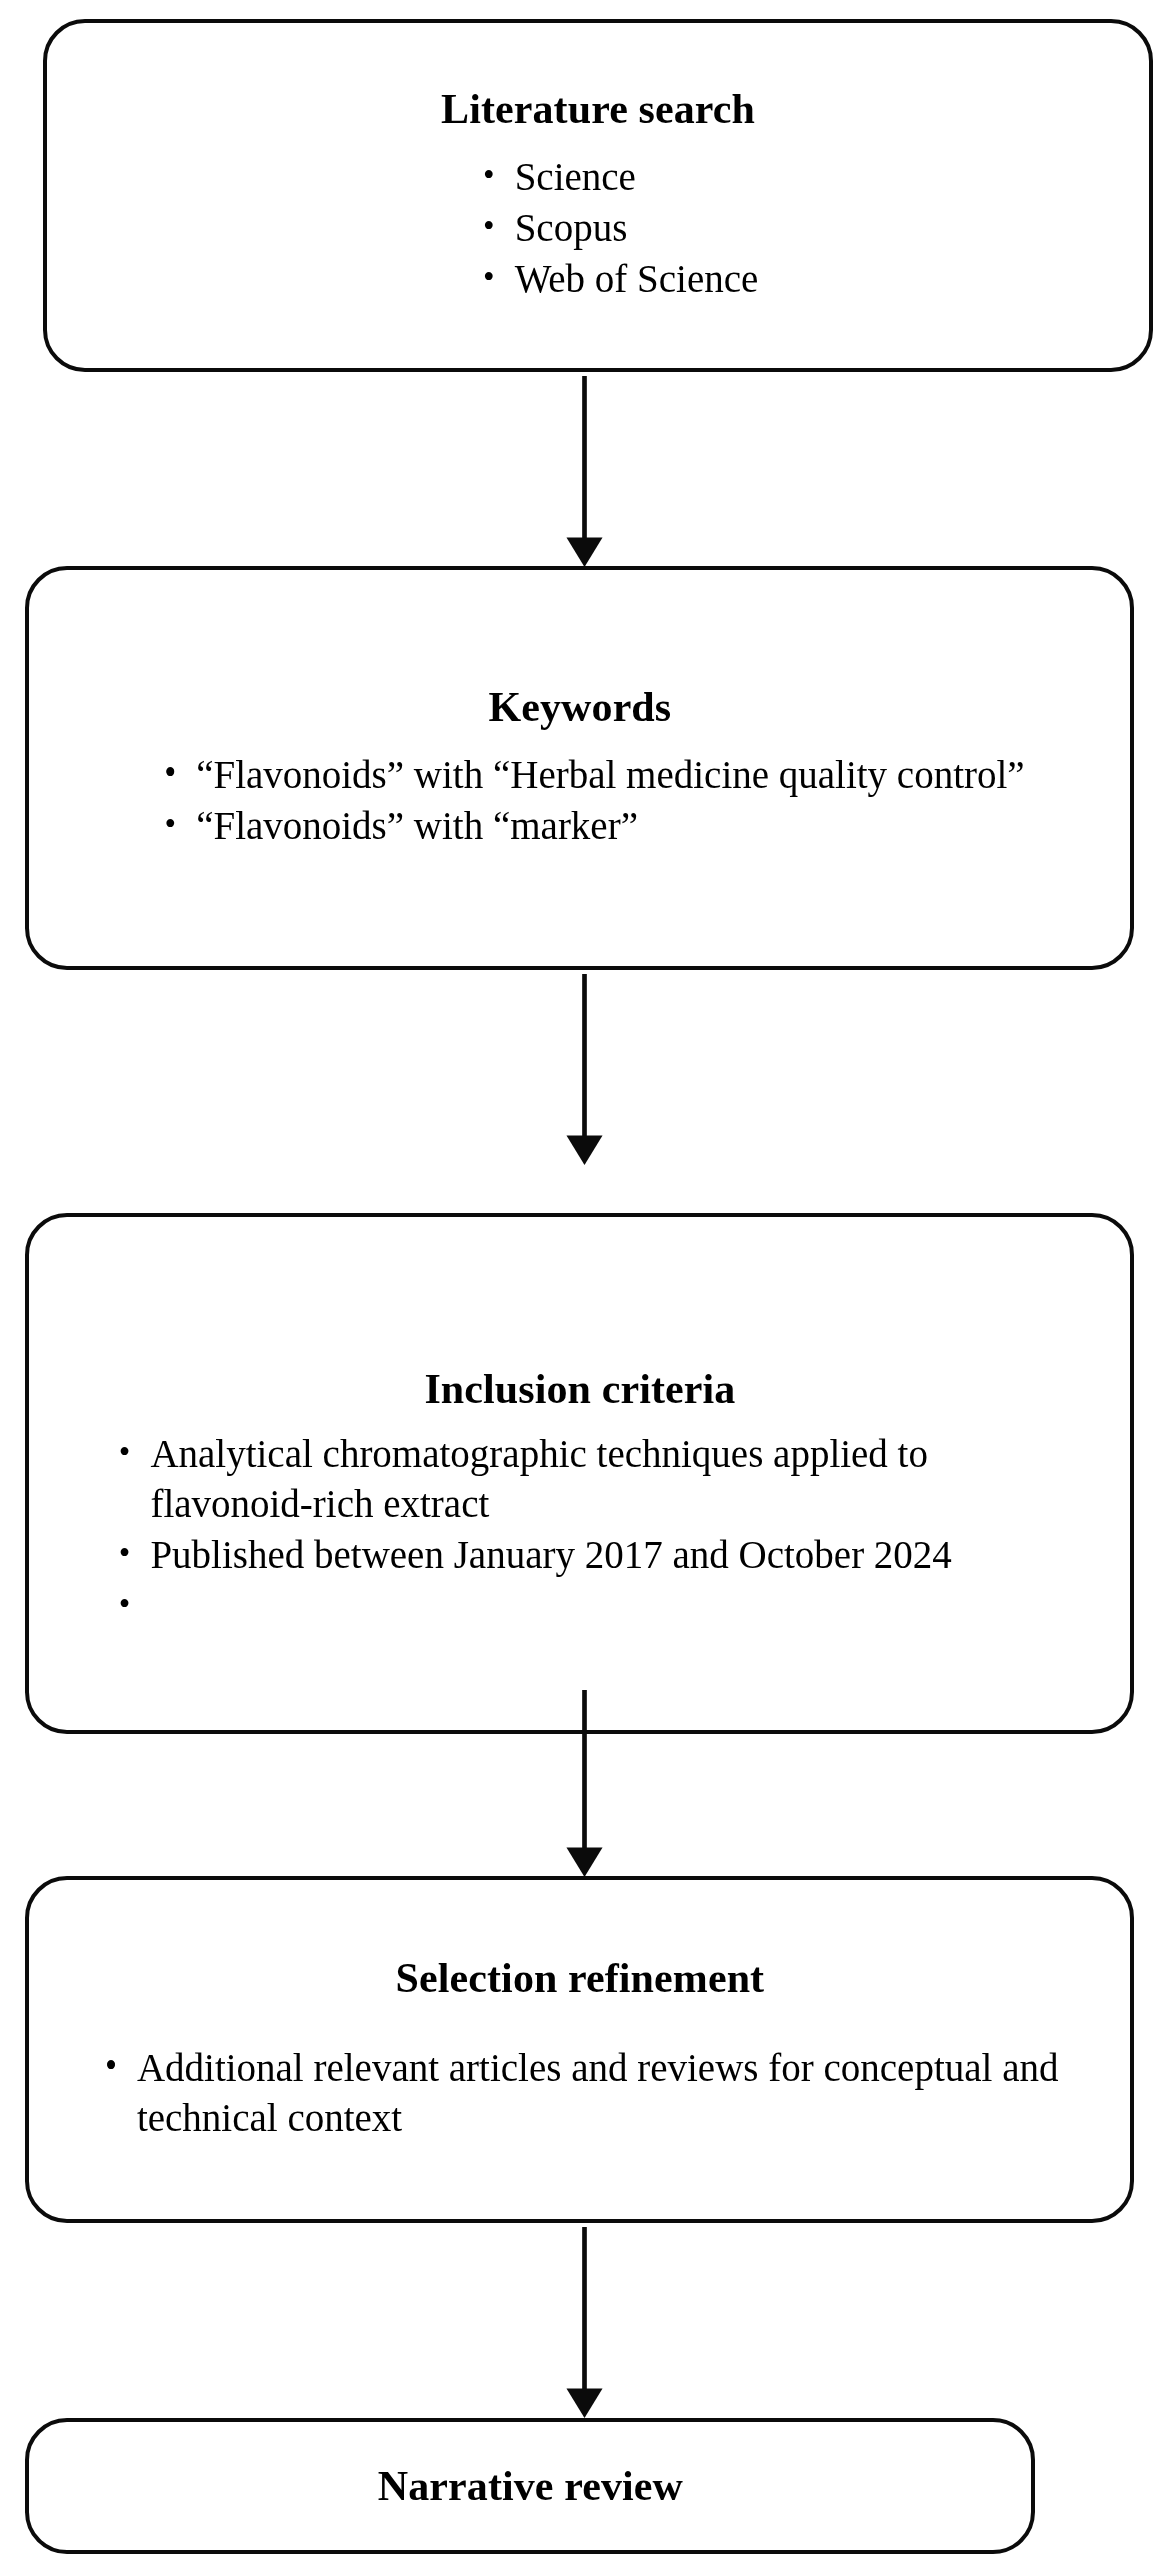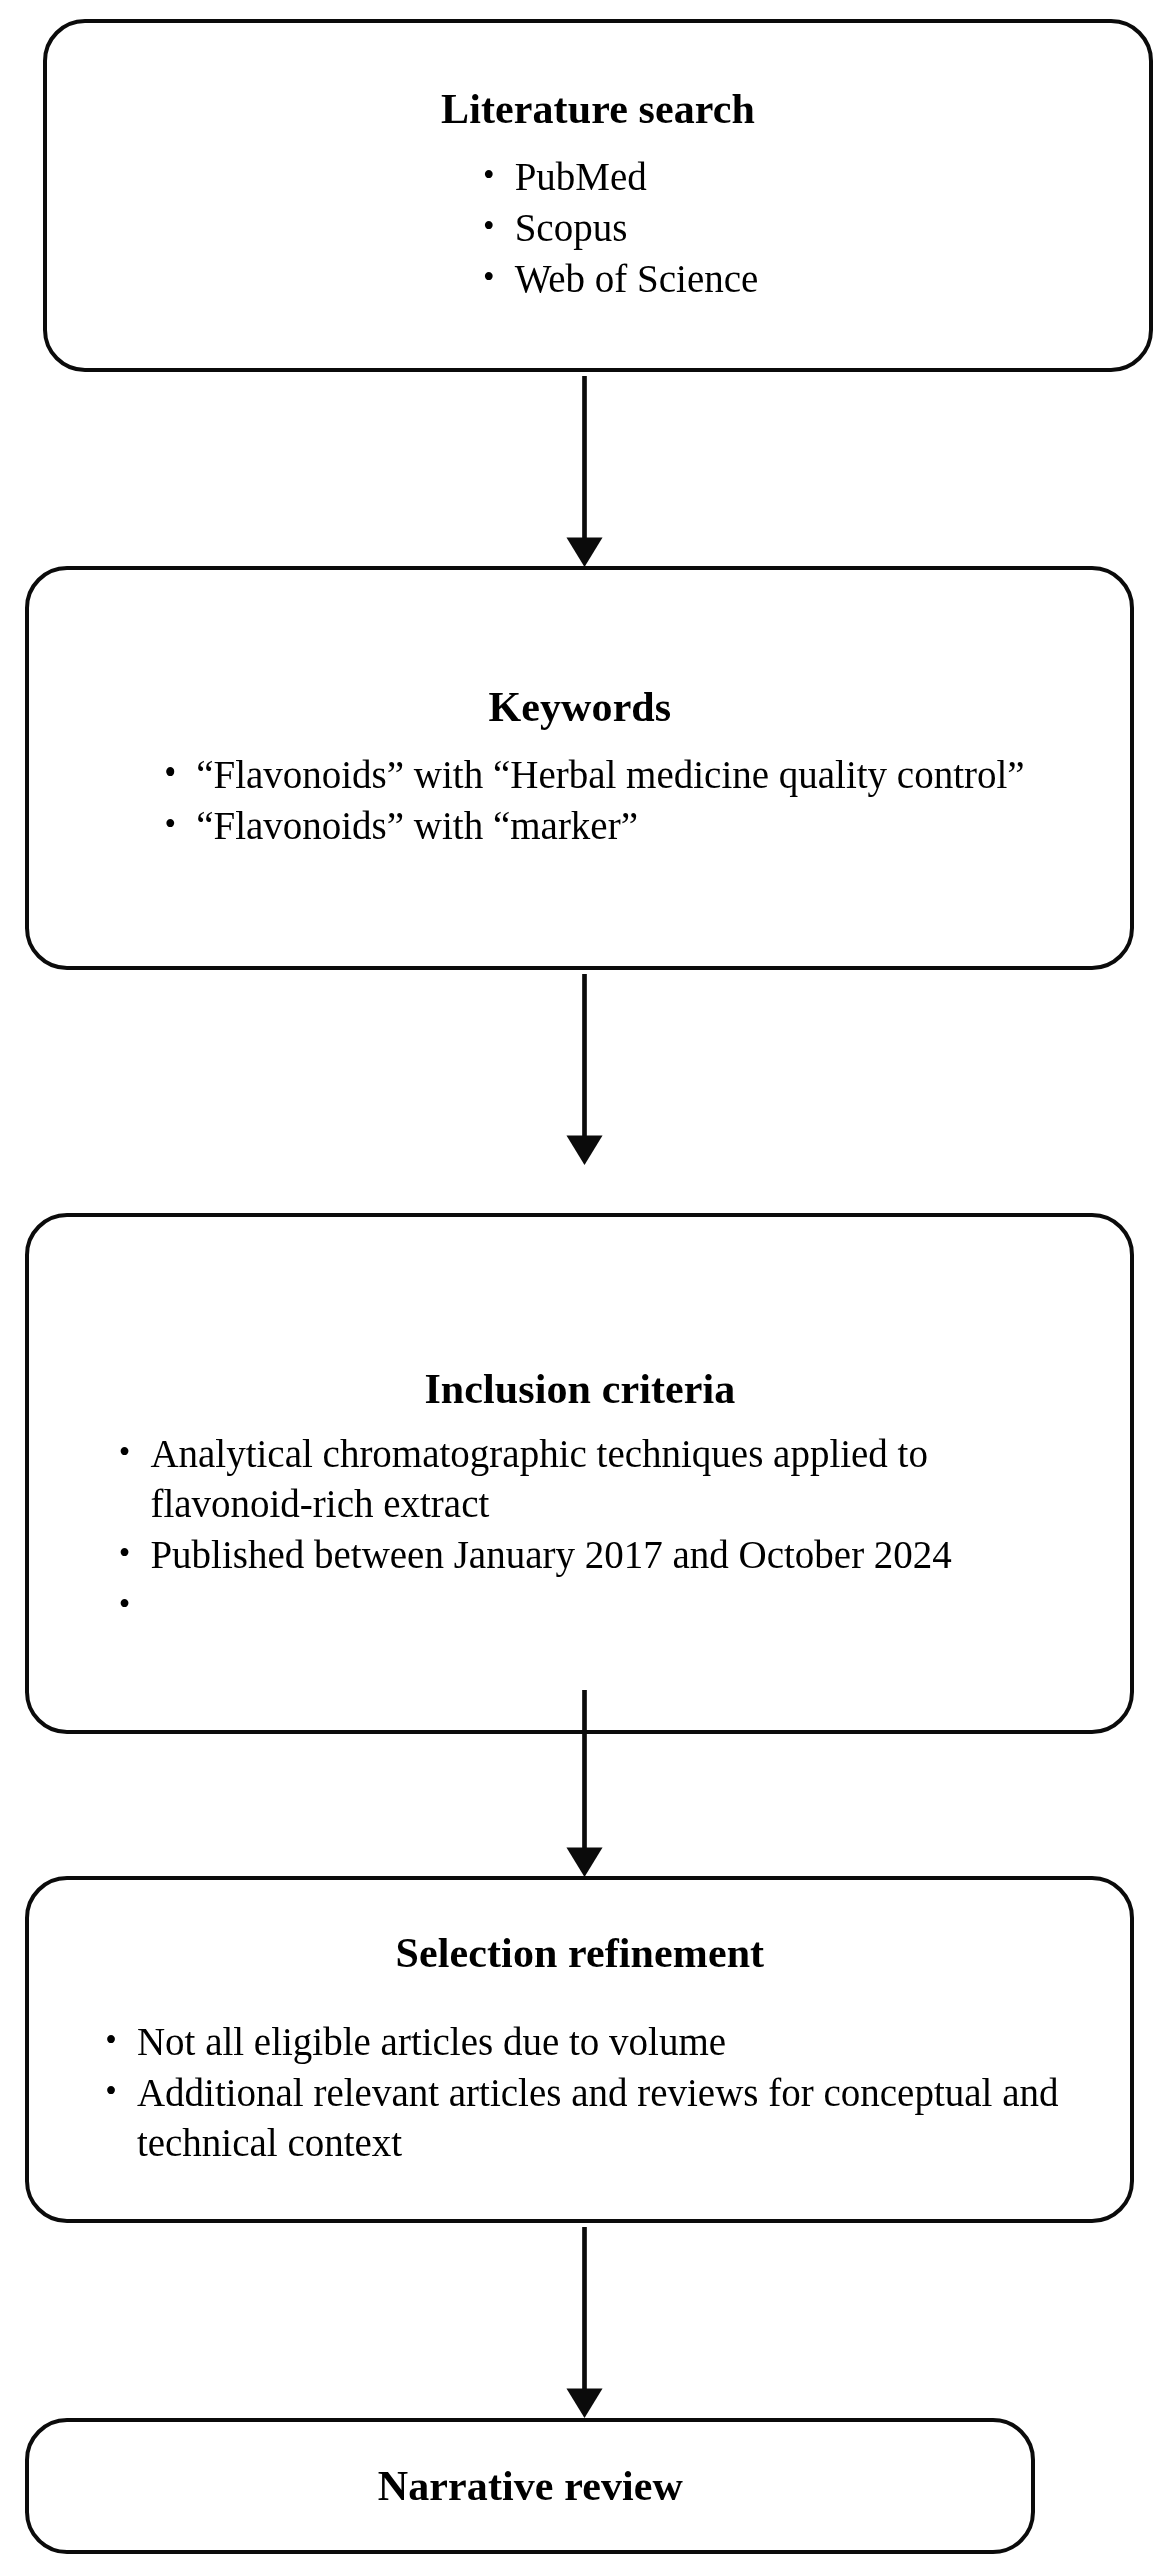--- a/index.html
+++ b/index.html
@@ -123,21 +123,21 @@
 <body>
 
 <div id="page">
 
   <div class="node" id="node-literature-search">
     <div class="node-title">Literature search</div>
     <div class="list-wrap">
       <ul class="node-list">
         <li>
           <span class="bullet">•</span>
-          <span>PubMed</span>
+          <span>Science</span>
         </li>
         <li>
           <span class="bullet">•</span>
           <span>Scopus</span>
         </li>
         <li>
           <span class="bullet">•</span>
           <span>Web of Science</span>
         </li>
       </ul>
@@ -202,21 +202,20 @@
       <polygon points="846,242 900,242 873,286" fill="#0b0b0b"></polygon>
     </svg>
   </div>
 
   <div class="node" id="node-selection-refinement">
     <div class="node-title">Selection refinement</div>
     <div class="list-wrap">
       <ul class="node-list">
         <li>
           <span class="bullet">•</span>
-          <span>Not all eligible articles due to volume</span>
         </li>
         <li>
           <span class="bullet">•</span>
           <span>Additional relevant articles and reviews for conceptual and technical context</span>
         </li>
       </ul>
     </div>
   </div>
 
   <div class="connector" id="connector-4">

